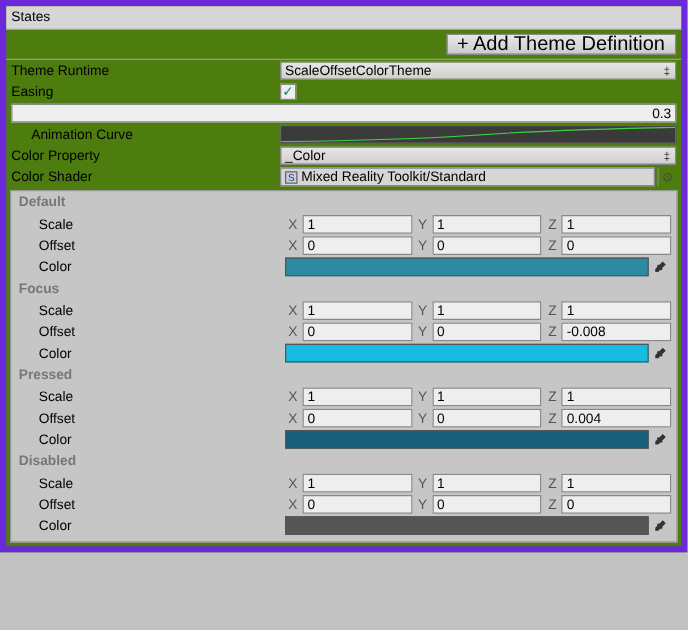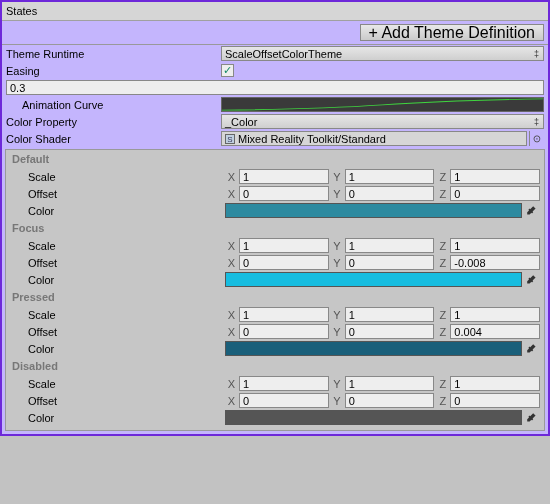--- a/index.html
+++ b/index.html
@@ -5,22 +5,22 @@
   * { box-sizing: border-box; }
   body {
     margin: 0;
     font-family: Arial, sans-serif;
     font-size: 11px;
     background: #c2c2c2;
     color: #000;
     width: 550px;
   }
   .panel {
-    border: 2px solid #6d28d9;
-    background: #c4b5fd;
+    border: 5px solid #6d28d9;
+    background: #4d7c0f;
   }
   .row {
     display: flex;
     align-items: center;
     height: 17px;
     padding: 0 4px;
   }
   .row-header {
     background: #d6d6d6;
     border-bottom: 1px solid #a0a0a0;
@@ -126,20 +126,21 @@
   }
   .textfield {
     flex: 1;
     height: 15px;
     background: #eee;
     border: 1px solid #888;
     padding: 0 3px;
     display: flex;
     align-items: center;
     font-size: 11px;
+    justify-content: flex-end;
   }
   .curve-field {
     flex: 1;
     height: 15px;
     background: #3a3a3a;
     border: 1px solid #666;
     position: relative;
     overflow: hidden;
   }
   .curve-field svg {

